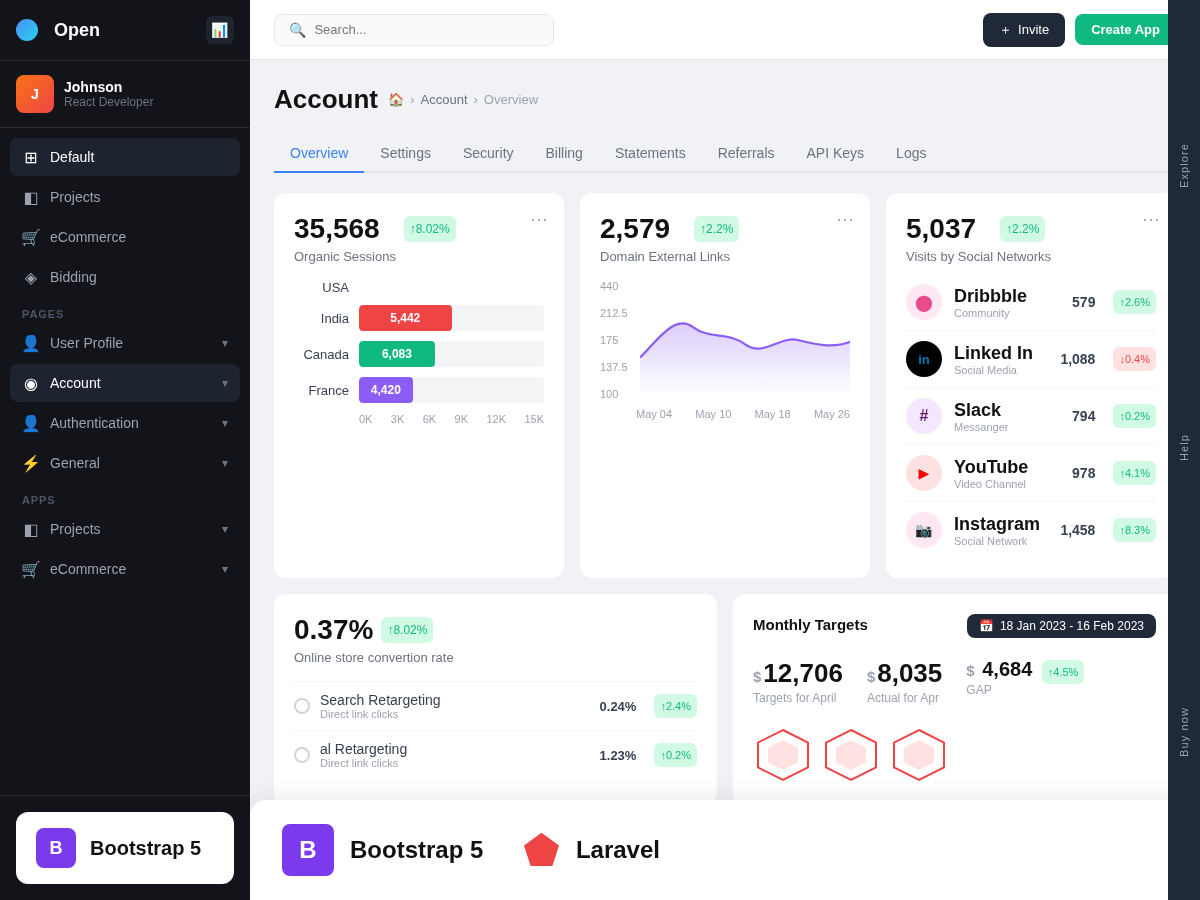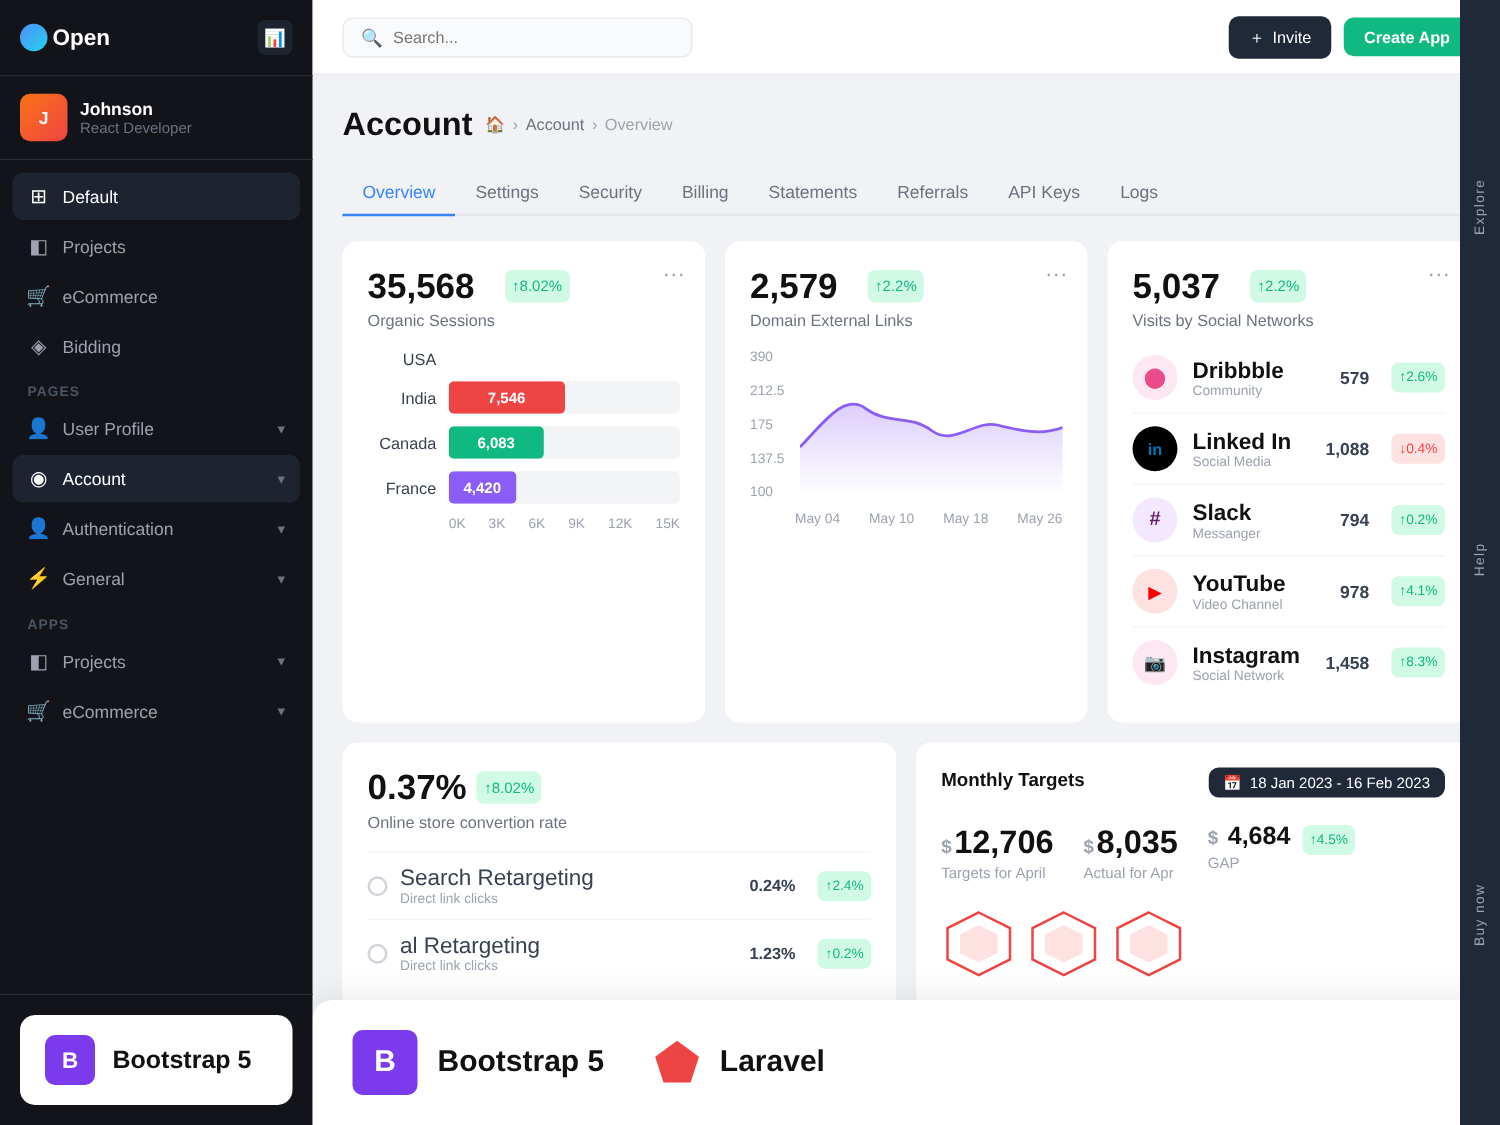--- a/index.html
+++ b/index.html
@@ -18,21 +18,21 @@
     .sidebar-header {
       display: flex;
       align-items: center;
       justify-content: space-between;
       padding: 16px 16px;
       border-bottom: 1px solid #2a2b35;
     }
     .sidebar-logo {
       display: flex;
       align-items: center;
-      gap: 4px;
+      gap: 16px;
       font-size: 18px;
       font-weight: 600;
       color: #fff;
     }
     .logo-dot {
       width: 22px; height: 22px;
       background: linear-gradient(135deg, #4f8ef7, #22d3ee);
       border-radius: 50%;
     }
     .sidebar-icon-btn {
@@ -309,21 +309,21 @@
       padding: 10px 0;
       border-top: 1px solid #f3f4f6;
     }
     .radio-circle {
       width: 16px; height: 16px;
       border: 2px solid #d1d5db;
       border-radius: 50%;
       flex-shrink: 0;
     }
     .ret-info { flex: 1; }
-    .ret-name { font-size: 18px; font-weight: 500; color: #374151; }
+    .ret-name { font-size: 14px; font-weight: 500; color: #374151; }
     .ret-sub { font-size: 11px; color: #9ca3af; }
     .ret-pct { font-size: 13px; font-weight: 600; color: #374151; margin-right: 8px; }
 
     
     .targets-card {
       background: #fff;
       border-radius: 12px;
       padding: 20px;
     }
     .targets-title { font-size: 15px; font-weight: 600; color: #111; margin-bottom: 12px; }
@@ -499,21 +499,21 @@
         </div>
         <div class="stat-label">Organic Sessions</div>
 
         <div class="bar-chart">
           <div class="bar-row">
             <div class="bar-label">USA</div>
           </div>
           <div class="bar-row">
             <div class="bar-label">India</div>
             <div class="bar-container">
-              <div class="bar-fill bar-red" style="width:50%;">7,546</div>
+              <div class="bar-fill bar-red" style="width:50%;">5,442</div>
             </div>
           </div>
           <div class="bar-row">
             <div class="bar-label">Canada</div>
             <div class="bar-container">
               <div class="bar-fill bar-green" style="width:41%;">6,083</div>
             </div>
           </div>
           <div class="bar-row">
             <div class="bar-label">France</div>
@@ -535,21 +535,21 @@
       <div class="stat-card">
         <div class="card-dots">···</div>
         <div class="stat-number">
           <span>2,579</span>
           <span class="stat-badge badge-up">↑2.2%</span>
         </div>
         <div class="stat-label">Domain External Links</div>
         <div class="line-chart-area" style="margin-top:16px;">
           <div style="display:flex;gap:8px;">
             <div style="display:flex;flex-direction:column;justify-content:space-between;font-size:11px;color:#9ca3af;padding-right:4px;height:120px;">
-              <span>390</span>
+              <span>440</span>
                 <span>212.5</span>
                 <span>175</span>
                 <span>137.5</span>
                 <span>100</span>
             </div>
             <div style="flex:1;">
               <svg viewBox="0 0 240 120" height="120" style="width:100%;">
                 <defs>
                   <linearGradient id="lineGrad" x1="0" y1="0" x2="0" y2="1">
                     <stop offset="0%" stop-color="#8b5cf6" stop-opacity="0.3"></stop>

